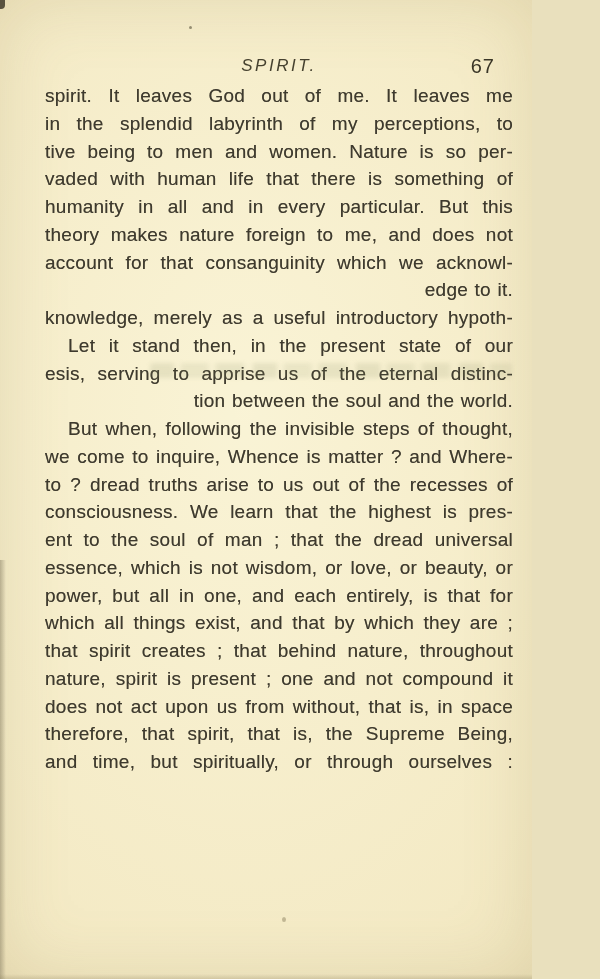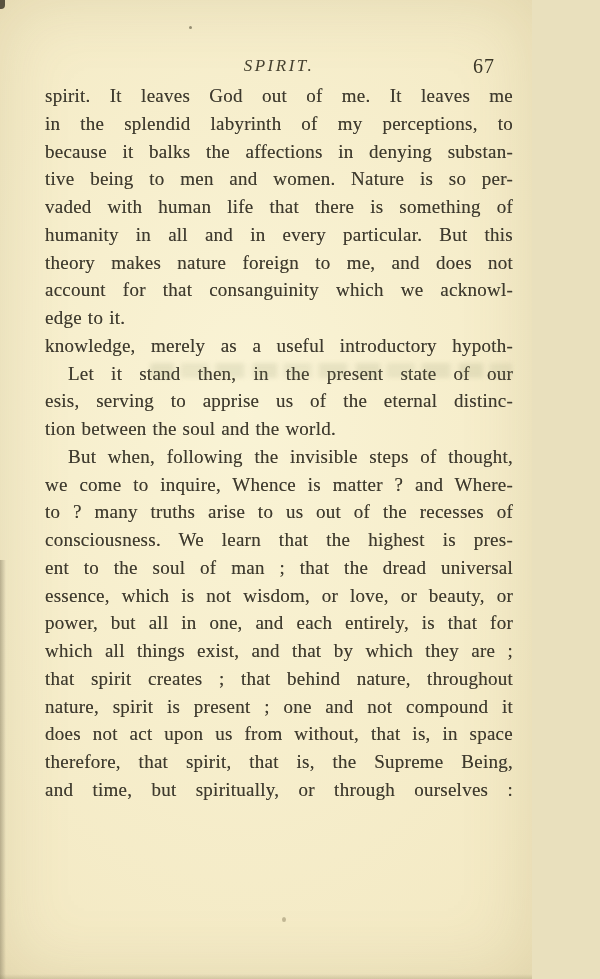--- a/index.html
+++ b/index.html
@@ -12,21 +12,21 @@
     width: 532px;
     height: 979px;
     overflow: hidden;
     background:
       radial-gradient(ellipse 130% 110% at 46% 42%,
         rgba(255,252,228,0.55) 0%,
         rgba(246,237,200,0.25) 55%,
         rgba(222,206,155,0.45) 100%),
       #f3e9c4;
     box-shadow: inset 0 0 70px rgba(146,122,66,0.18);
-    font-family: Liberation Serif, serif;
+    font-family: Liberation Sans, sans-serif;
     color: #3e3a2e;
   }
 
   
   .header {
     position: absolute;
     top: 54px;
     left: 45px;
     width: 468px;
     height: 24px;
@@ -56,21 +56,21 @@
     left: 45px;
     width: 468px;
   }
   .text-line {
     height: 27.75px;
     line-height: 27.75px;
     font-size: 19px;
     letter-spacing: 0.25px;
     word-spacing: 1px;
     white-space: normal;
-    text-align: left;
+    text-align: right;
     text-shadow: 0 0 0.5px rgba(62,58,46,0.55);
   }
   .text-line.justified {
     text-align: justify;
     text-align-last: justify;
   }
   .text-line.indented {
     padding-left: 23px;
   }
 
@@ -144,34 +144,33 @@
 <div class="page">
 
   <div class="header">
     <span class="running-head">SPIRIT.</span>
     <span class="page-number">67</span>
   </div>
 
   <div class="text-block">
       <div class="text-line justified">spirit. It leaves God out of me. It leaves me</div>
       <div class="text-line justified">in the splendid labyrinth of my perceptions, to</div>
-      <div class="text-line justified">because it balks the affections in denying substan-</div>
       <div class="text-line justified">tive being to men and women. Nature is so per-</div>
       <div class="text-line justified">vaded with human life that there is something of</div>
       <div class="text-line justified">humanity in all and in every particular. But this</div>
       <div class="text-line justified">theory makes nature foreign to me, and does not</div>
       <div class="text-line justified">account for that consanguinity which we acknowl-</div>
       <div class="text-line">edge to it.</div>
       <div class="text-line justified">knowledge, merely as a useful introductory hypoth-</div>
       <div class="text-line justified indented">Let it stand then, in the present state of our</div>
       <div class="text-line justified">esis, serving to apprise us of the eternal distinc-</div>
       <div class="text-line">tion between the soul and the world.</div>
       <div class="text-line justified indented">But when, following the invisible steps of thought,</div>
       <div class="text-line justified">we come to inquire, Whence is matter ? and Where-</div>
-      <div class="text-line justified">to ? many truths arise to us out of the recesses of</div>
+      <div class="text-line justified">to ? dread truths arise to us out of the recesses of</div>
       <div class="text-line justified">consciousness. We learn that the highest is pres-</div>
       <div class="text-line justified">ent to the soul of man ; that the dread universal</div>
       <div class="text-line justified">essence, which is not wisdom, or love, or beauty, or</div>
       <div class="text-line justified">power, but all in one, and each entirely, is that for</div>
       <div class="text-line justified">which all things exist, and that by which they are ;</div>
       <div class="text-line justified">that spirit creates ; that behind nature, throughout</div>
       <div class="text-line justified">nature, spirit is present ; one and not compound it</div>
       <div class="text-line justified">does not act upon us from without, that is, in space</div>
       <div class="text-line justified">therefore, that spirit, that is, the Supreme Being,</div>
       <div class="text-line justified">and time, but spiritually, or through ourselves :</div>

